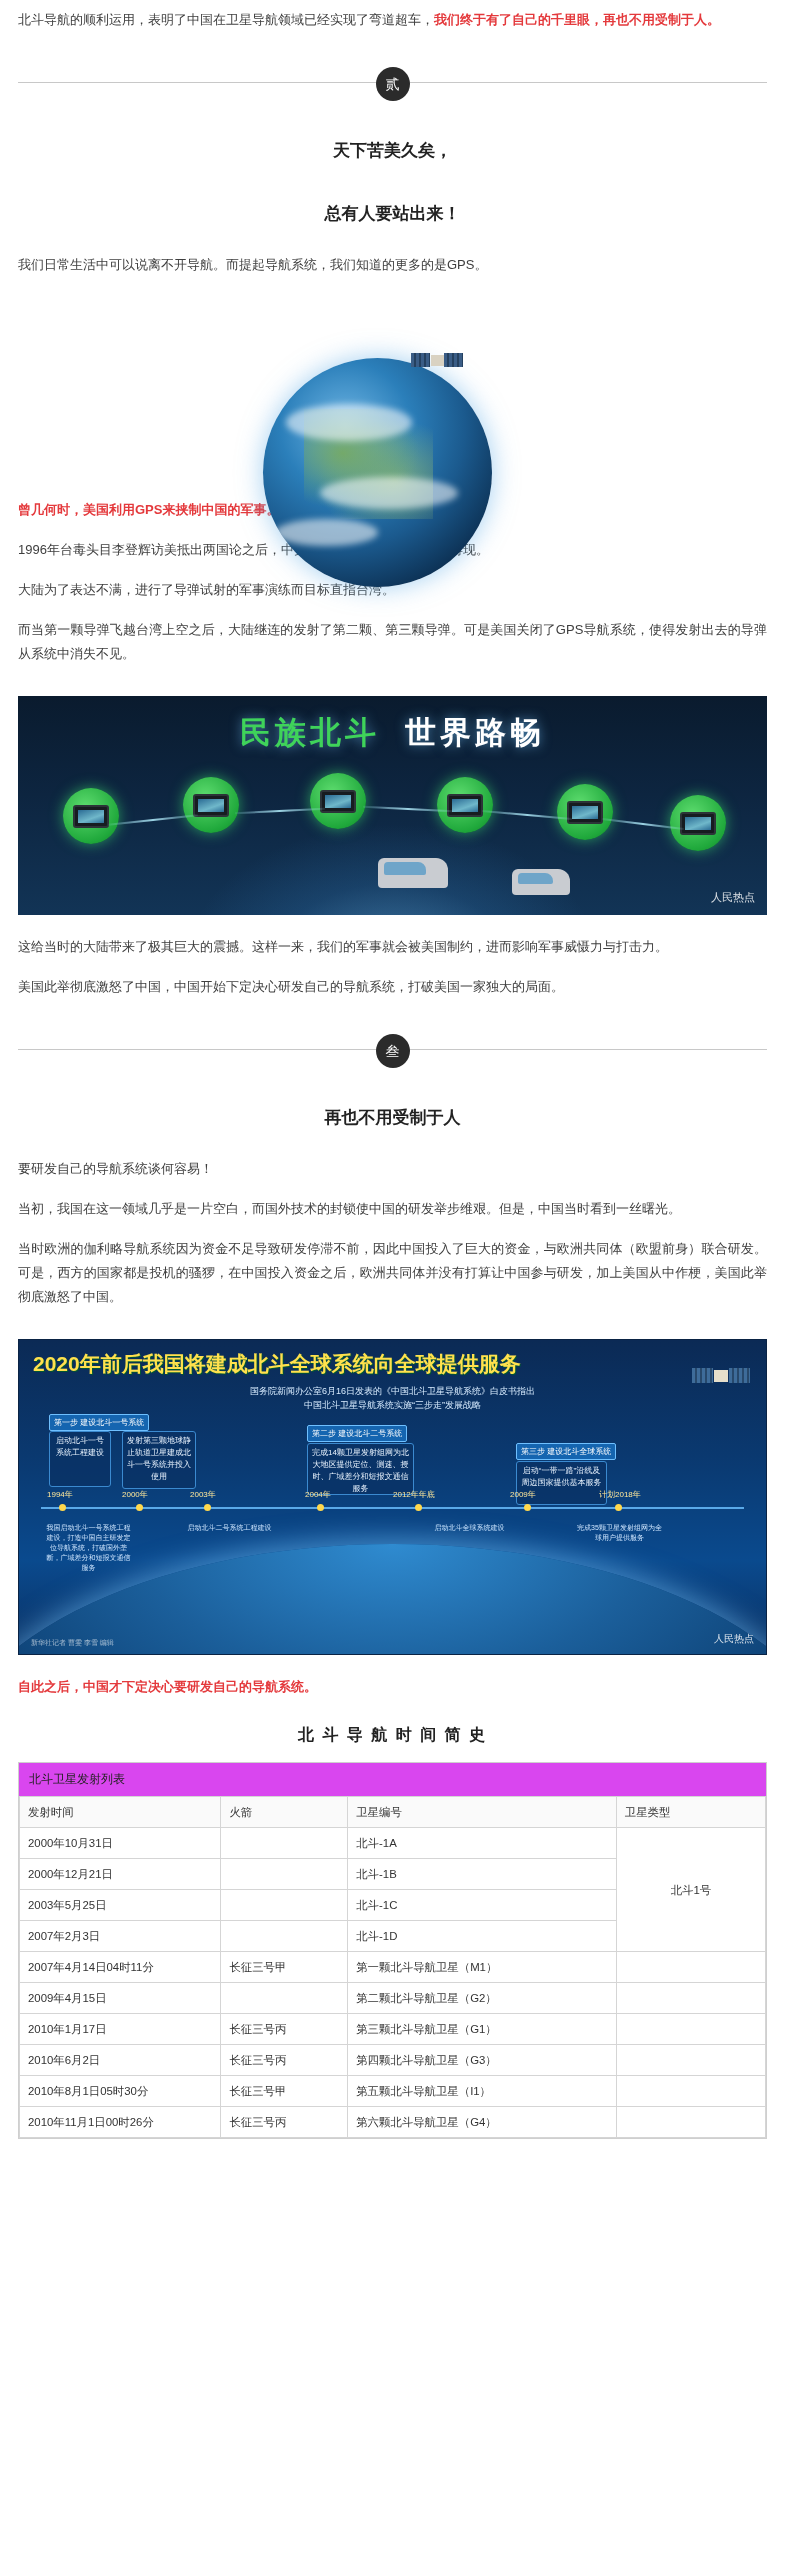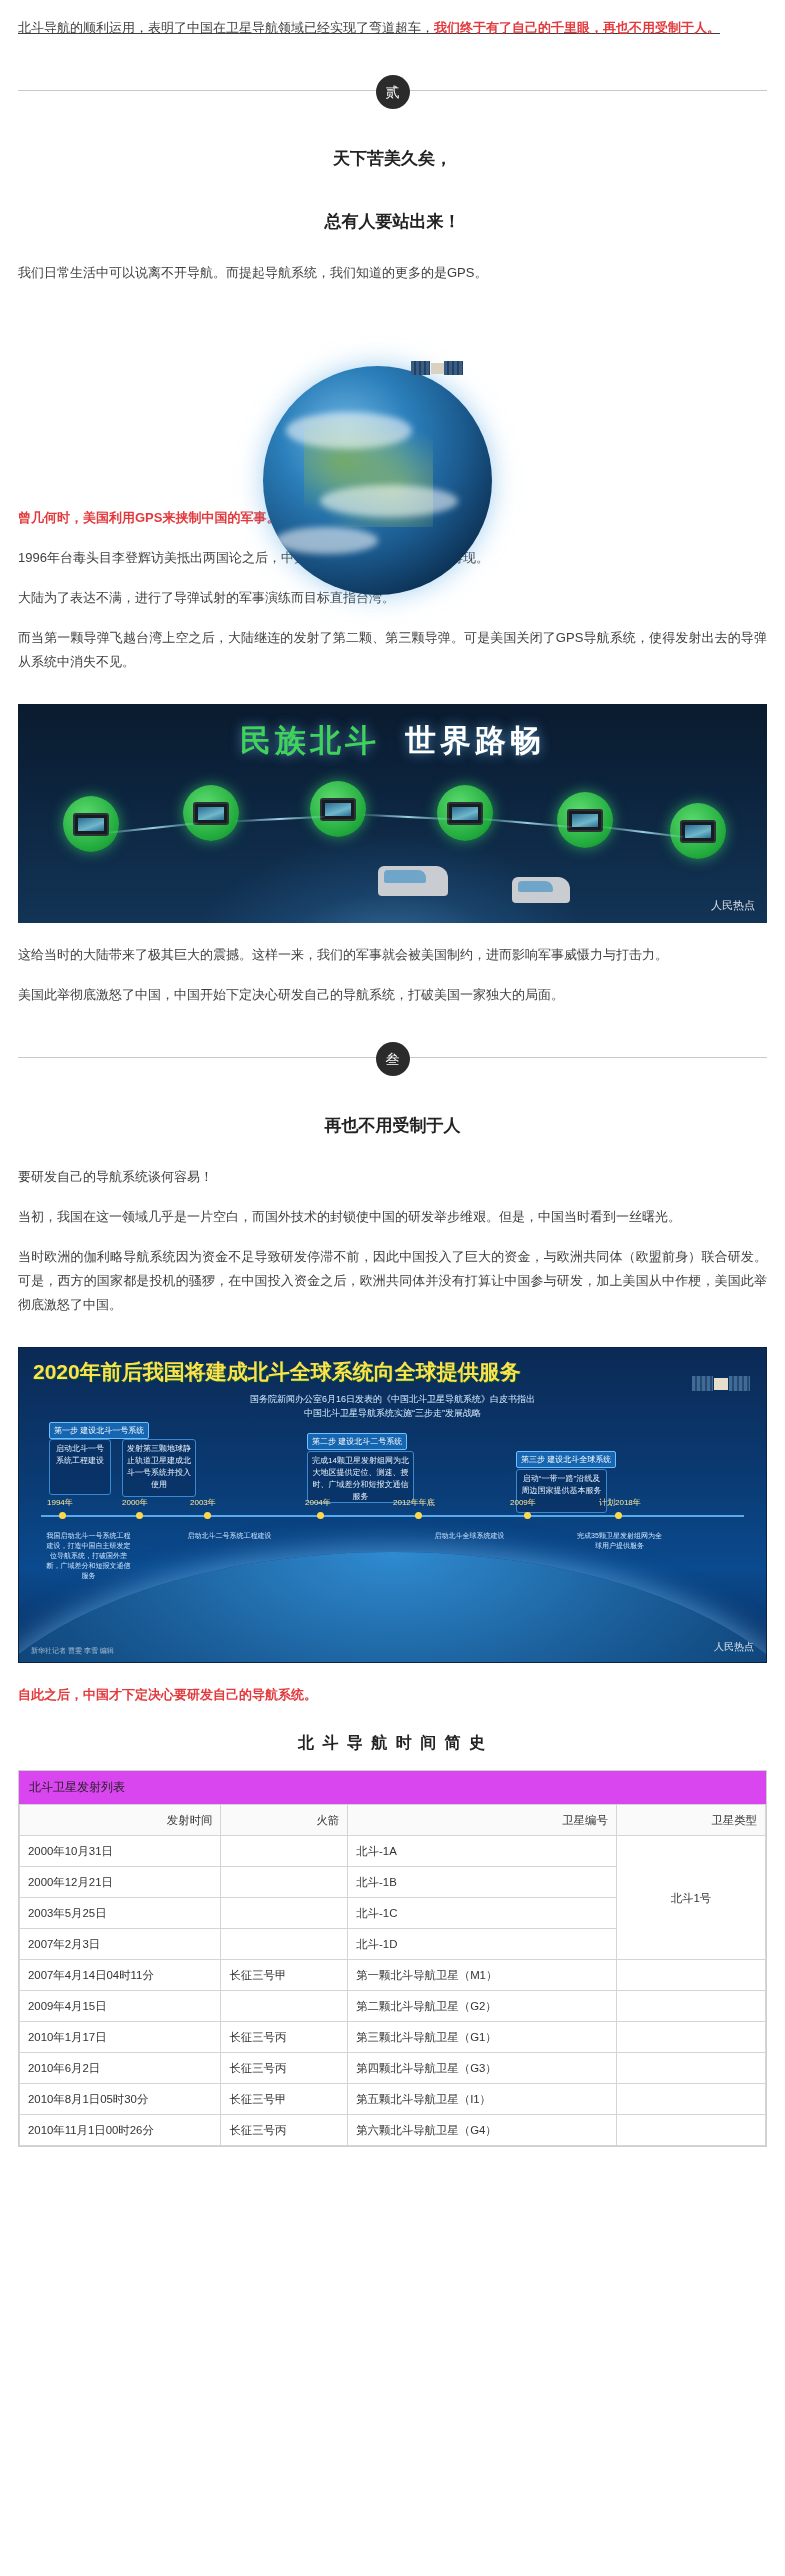--- a/index.html
+++ b/index.html
@@ -25,22 +25,21 @@
     text-align: justify;
   }
   p.red-text {
     font-size: 13px;
     line-height: 24px;
     color: #e4393c;
     font-weight: bold;
     margin: 0 0 16px 0;
   }
   .lead {
-    padding-top: 16px;
-    text-decoration: underline;
+    padding-top: 8px;
   }
   .lead .inline-red {
     color: #e4393c;
     font-weight: bold;
   }
   
   .section-head {
     margin: 34px 0 26px 0;
     position: relative;
     text-align: center;
@@ -298,21 +297,21 @@
     padding: 8px 8px 8px 10px;
     background: #d946ef;
   }
   table.sat th, table.sat td {
     border: 1px solid #d5d5d5;
     padding: 6px 8px;
     text-align: left;
     line-height: 18px;
   }
   table.sat th {
-    text-align: right;
+    text-align: left;
     font-weight: normal;
     color: #333;
     background: #fafafa;
   }
   table.sat td.center { text-align: center; }
   .col-a { width: 27%; }
   .col-b { width: 17%; }
   .col-c { width: 36%; }
   .col-d { width: 20%; }
 </style>

